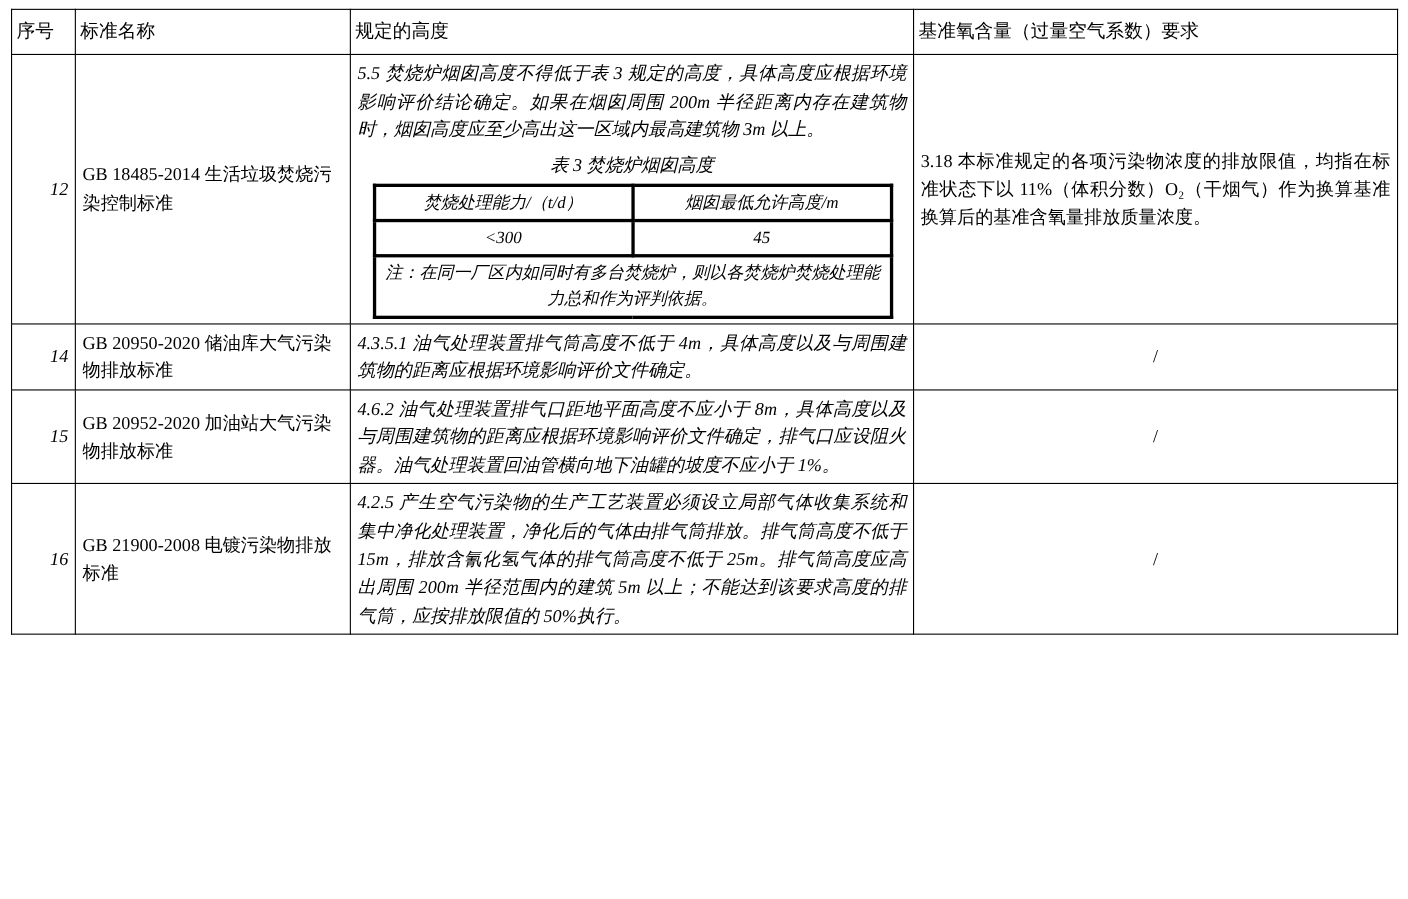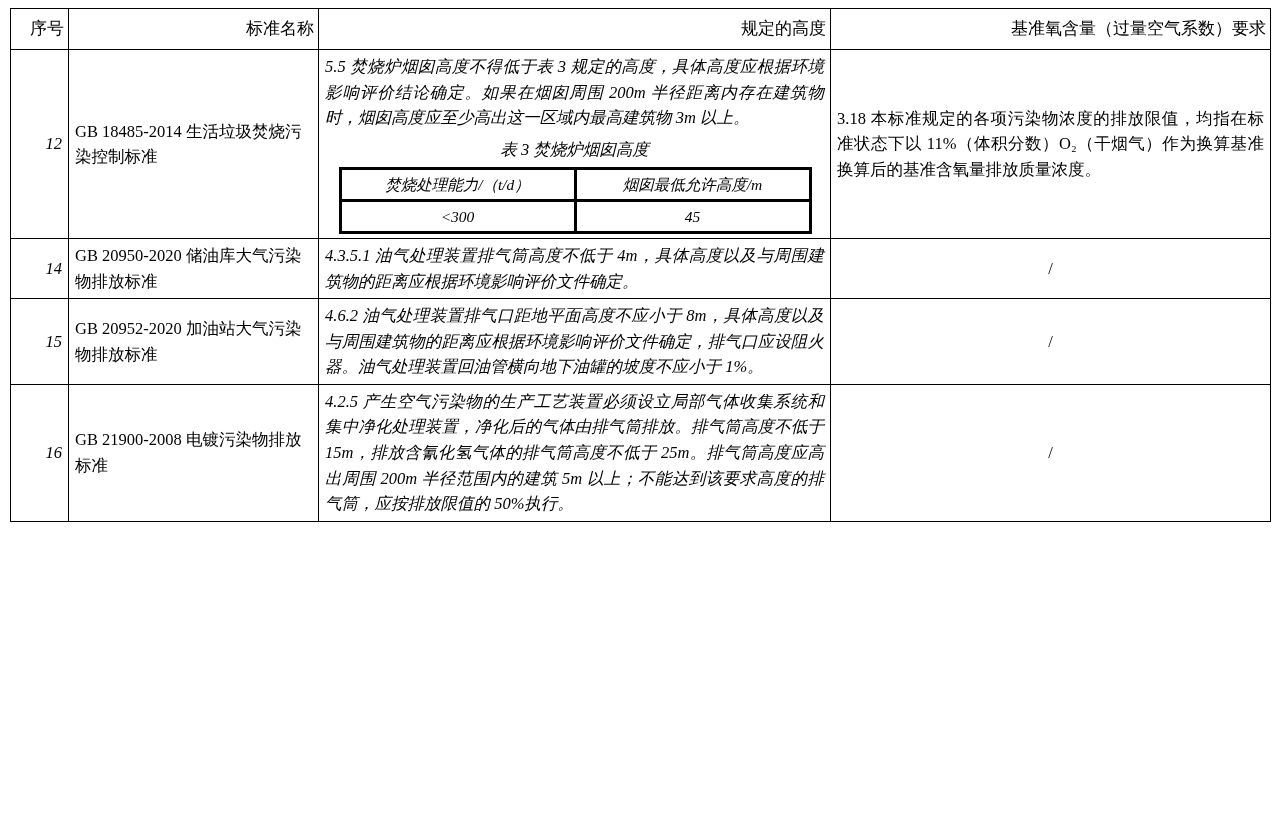--- a/index.html
+++ b/index.html
@@ -28,21 +28,21 @@
   }
   table.main > thead > tr > th,
   table.main > tbody > tr > td {
     border: 1.5px solid #000;
     vertical-align: middle;
     padding: 4px 6px;
     font-size: 16.5px;
     line-height: 1.55;
   }
   table.main > thead > tr > th {
-    text-align: right;
+    text-align: left;
     font-weight: normal;
     padding: 7px 4px;
     font-size: 17px;
   }
   .col-no { width: 58px; }
   .col-name { width: 250px; }
   .col-height { width: 512px; }
   .col-oxygen { width: 440px; }
 
   td.c-no {
@@ -146,20 +146,23 @@
                 <tr>
                   <th>焚烧处理能力/（t/d）</th>
                   <th>烟囱最低允许高度/m</th>
                 </tr>
               </thead>
               <tbody>
                 <tr>
                   <td>&lt;300</td>
                   <td>45</td>
                 </tr>
+                <tr class="note-row">
+                  <td colspan="2">注：在同一厂区内如同时有多台焚烧炉，则以各焚烧炉焚烧处理能力总和作为评判依据。</td>
+                </tr>
               </tbody>
             </table>
           </div>
         </td>
         <td class="c-oxy text">3.18  本标准规定的各项污染物浓度的排放限值，均指在标准状态下以 11%（体积分数）O₂（干烟气）作为换算基准换算后的基准含氧量排放质量浓度。</td>
       </tr>
 
 
       <tr>
         <td class="c-no">14</td>

